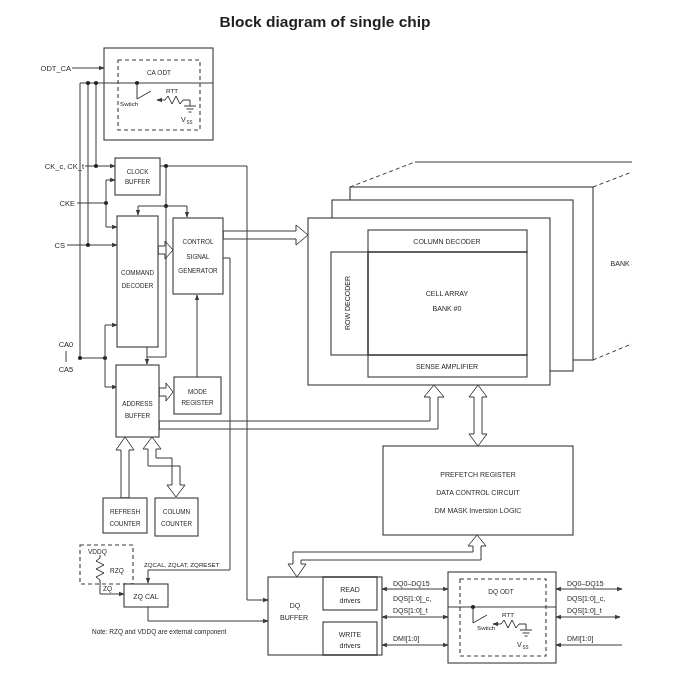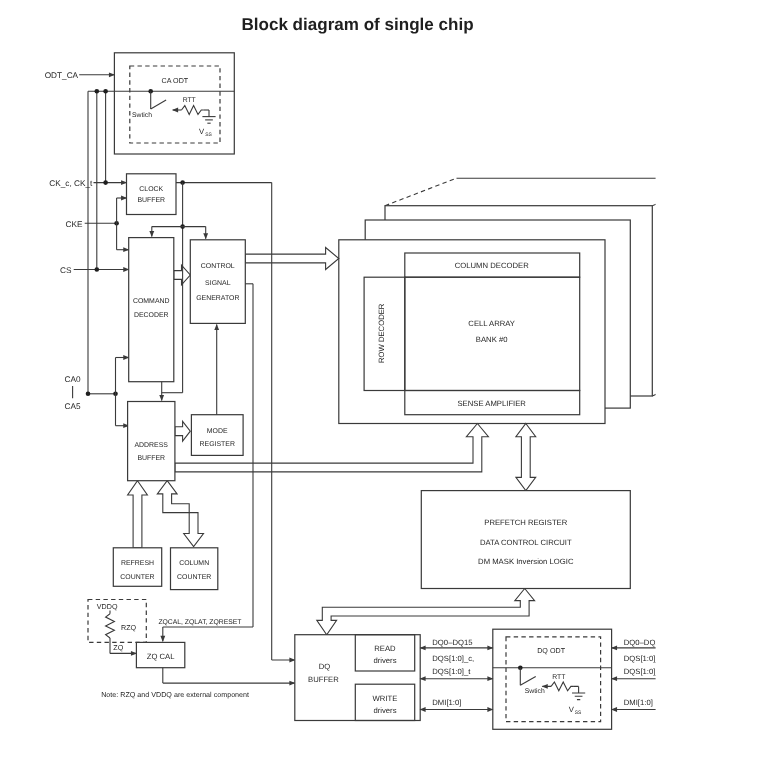--- a/index.html
+++ b/index.html
@@ -1,17 +1,17 @@
 <!DOCTYPE html>
 <html><head>
 <meta charset="utf-8">
 <style>
   html,body{margin:0;padding:0;background:#ffffff;}
   #stage{position:relative;width:596px;height:693px;background:#fff;overflow:hidden;
-         font-family:"Liberation Sans", sans-serif;}
+         font-family:"Liberation Sans", sans-serif;padding-left:36px;}
   svg{position:absolute;left:0;top:0;}
   text{fill:#1f1f1f;font-family:"Liberation Sans", sans-serif;}
   .ln{stroke:#3a3a3a;stroke-width:1;fill:none;}
   .bx{stroke:#3a3a3a;stroke-width:1.1;fill:#ffffff;}
   .bxn{stroke:#3a3a3a;stroke-width:1.1;fill:none;}
   .dash{stroke-dasharray:4,3;}
   .hollow{fill:#ffffff;stroke:#3a3a3a;stroke-width:1;}
   .dot{fill:#1f1f1f;stroke:none;}
   .t65{font-size:6.5px;}
   .t63{font-size:6.3px;}

